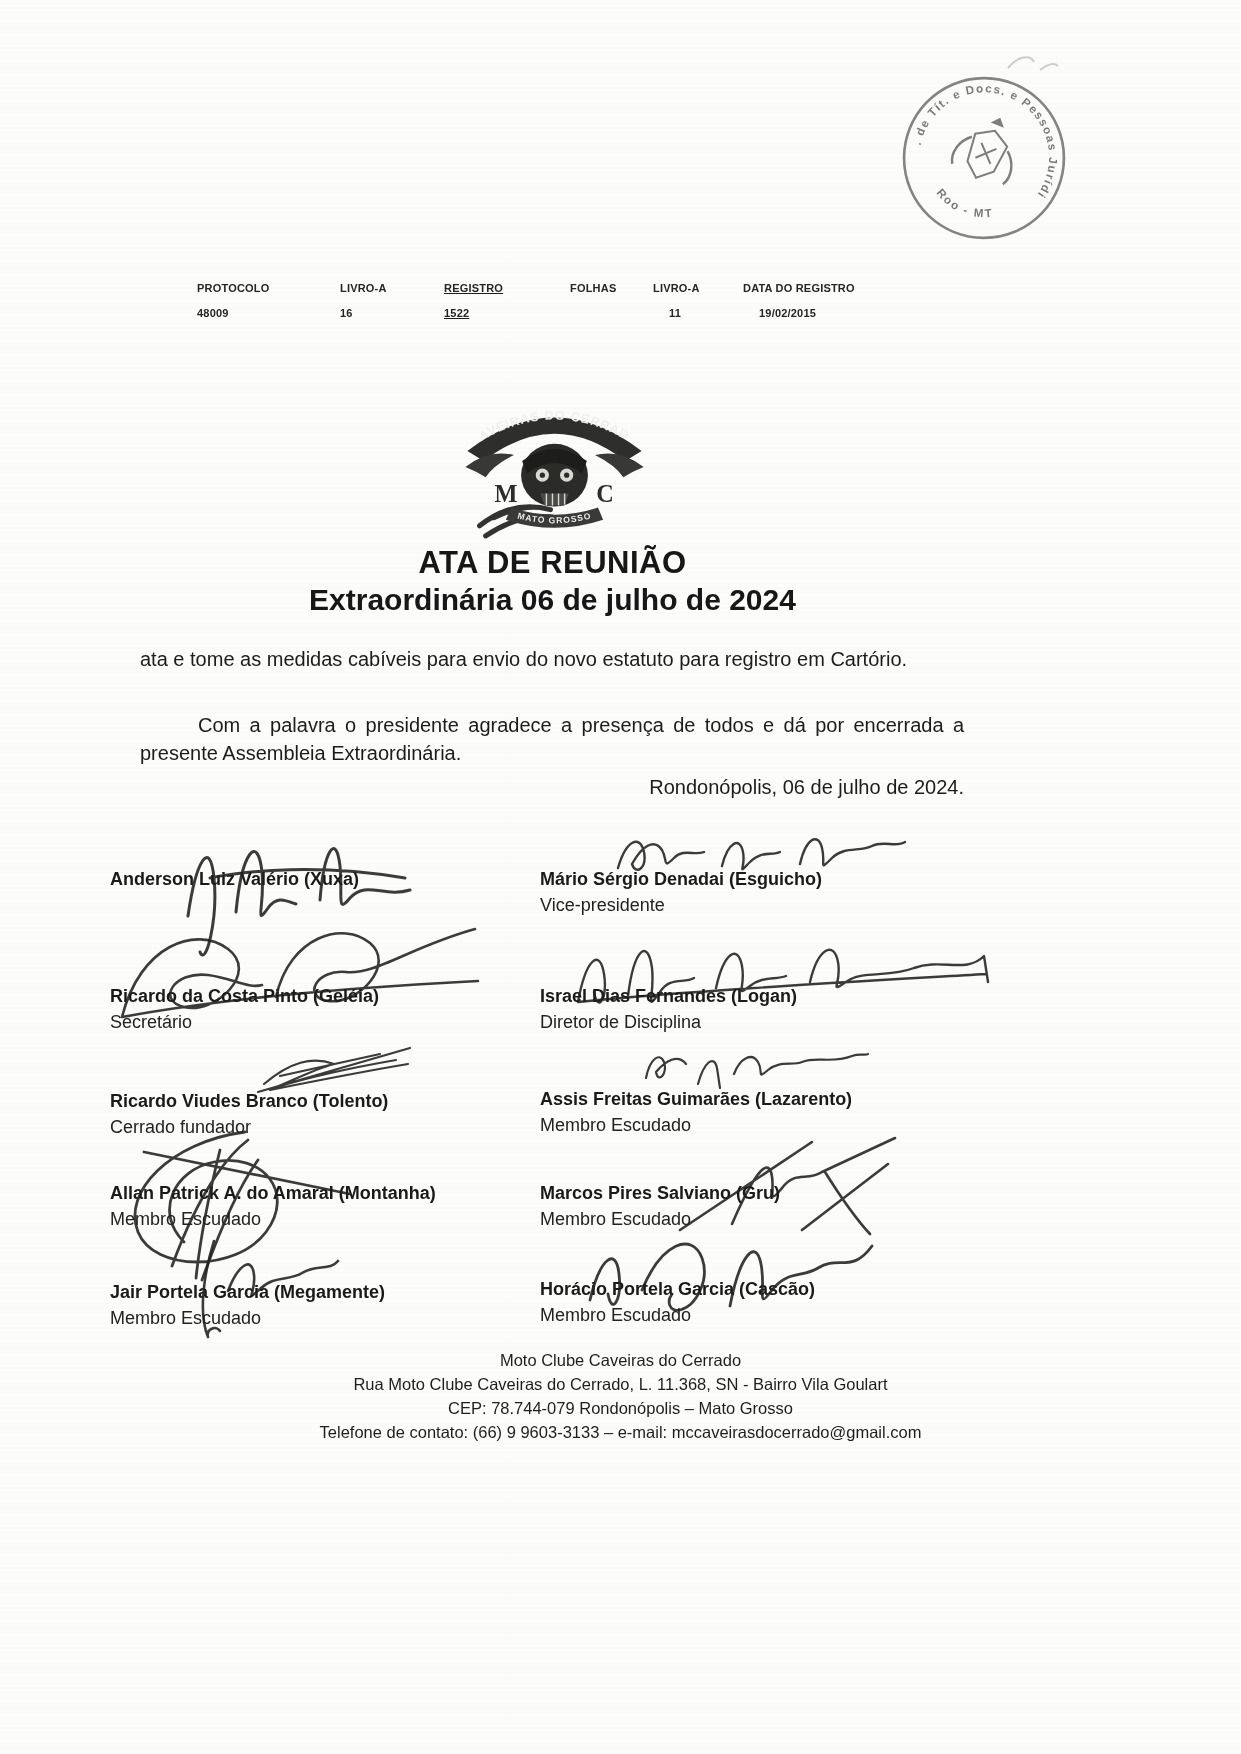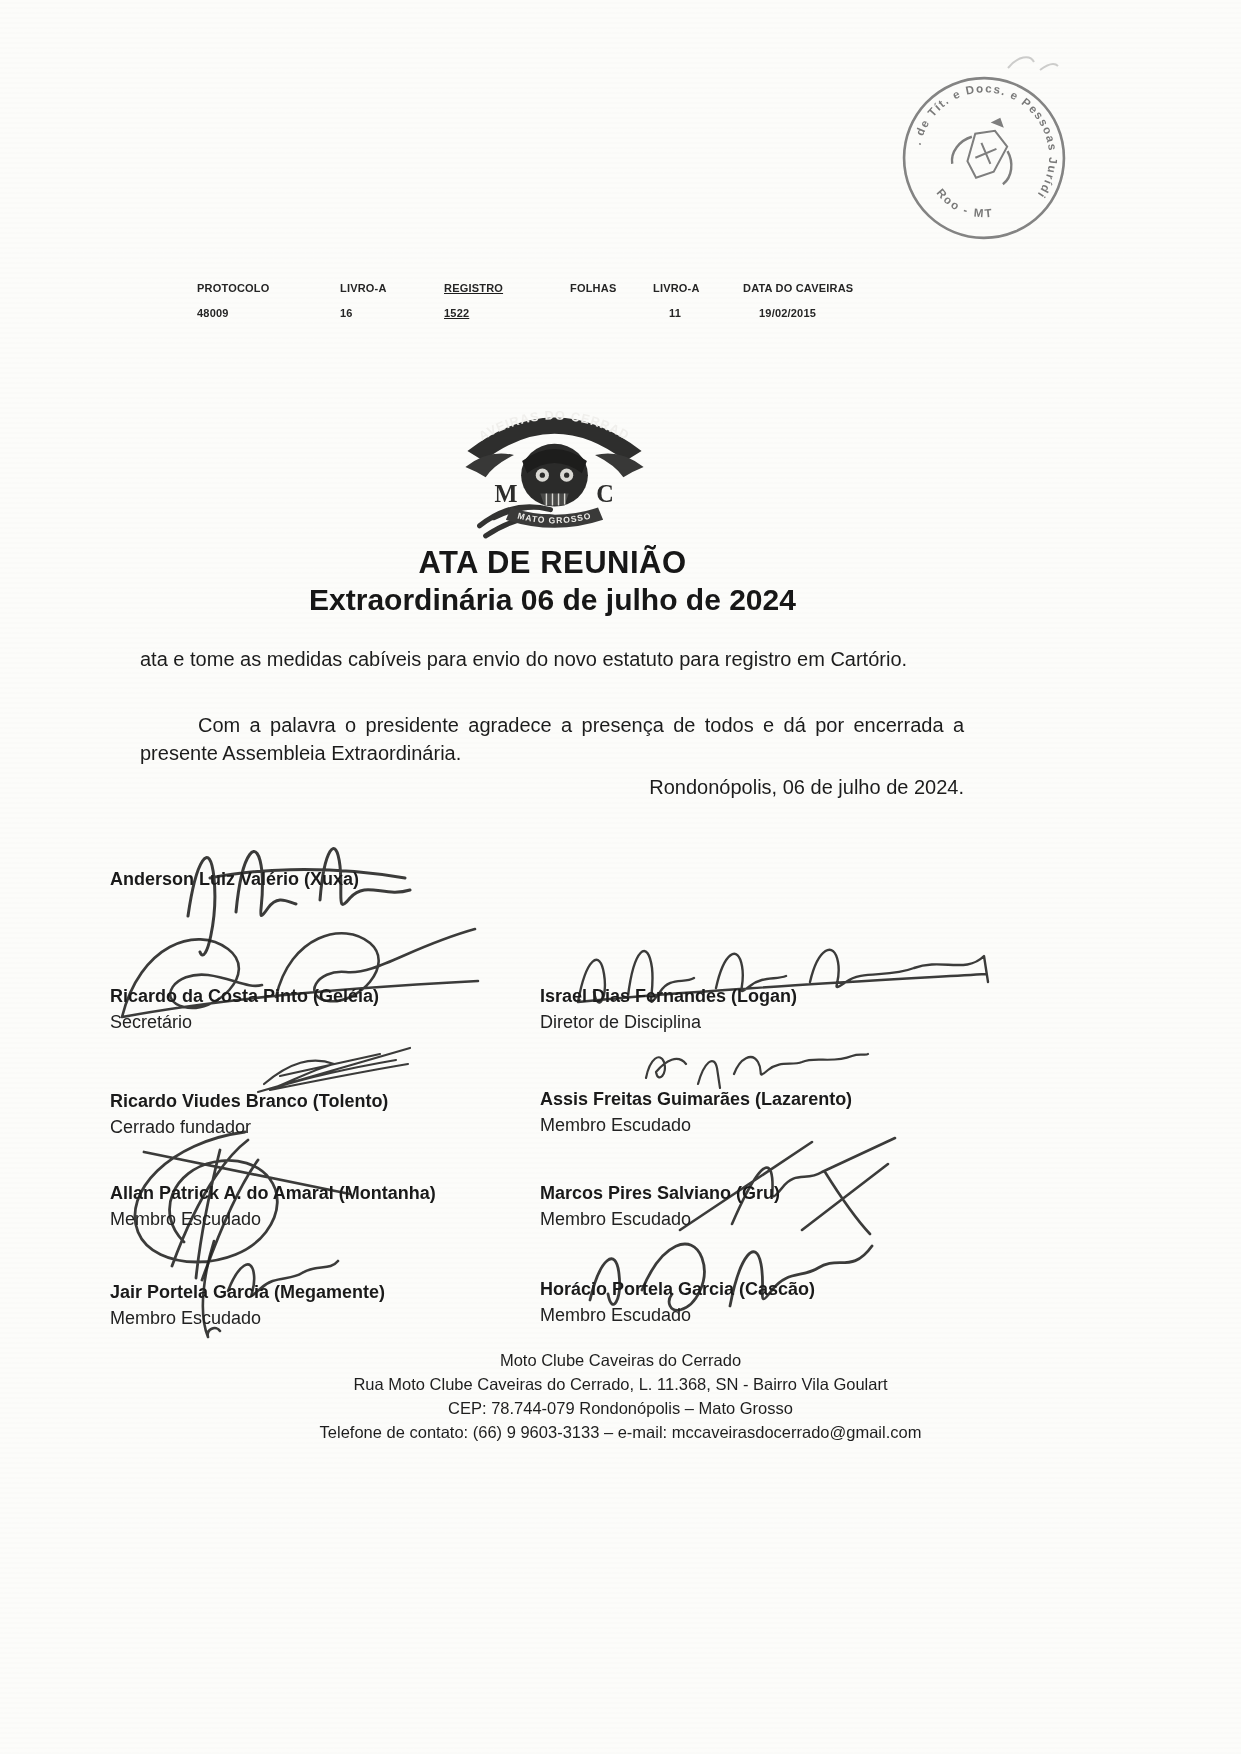--- a/index.html
+++ b/index.html
@@ -98,21 +98,21 @@
     </div>
     <div class="reg-col c4">
       <div class="reg-label">FOLHAS</div>
       <div class="reg-value"></div>
     </div>
     <div class="reg-col c5">
       <div class="reg-label">LIVRO-A</div>
       <div class="reg-value">11</div>
     </div>
     <div class="reg-col c6">
-      <div class="reg-label">DATA DO CAVEIRAS</div>
+      <div class="reg-label">DATA DO REGISTRO</div>
       <div class="reg-value">19/02/2015</div>
     </div>
   </div>
 
   <svg class="logo" viewBox="0 0 200 160">
     <defs>
       <path id="bannerTop" d="M28,62 Q100,20 172,62"></path>
       <path id="bannerBot" d="M58,137 Q100,150 142,137"></path>
     </defs>
 
@@ -155,20 +155,27 @@
   <div class="para p2">Com a palavra o presidente agradece a presença de todos e dá por encerrada a presente Assembleia Extraordinária.</div>
   <div class="dateline">Rondonópolis, 06 de julho de 2024.</div>
 
   <div class="sig-block colL" style="top:868px">
     <svg class="scribble" style="left:60px; top:-48px" width="250" height="150" viewBox="0 0 250 150">
       <path stroke-width="3" d="M18,96 C26,40 40,18 44,58 C48,98 36,148 30,132 M66,92 C72,30 88,14 92,52 C95,86 84,108 98,88 C108,74 118,82 126,84 M150,80 C154,30 166,12 170,46 C173,76 166,95 180,78 C196,60 214,78 240,70 M40,58 C80,50 150,44 235,58"></path>
     </svg>
     <div class="sig-name">Anderson Luiz Valério (Xuxa)</div>
   </div>
 
+  <div class="sig-block colR" style="top:868px">
+    <svg class="scribble" style="left:70px; top:-42px" width="300" height="55" viewBox="0 0 300 55">
+      <path stroke-width="2.4" d="M8,42 C16,14 30,8 34,26 C37,42 26,50 22,38 C32,20 44,12 52,24 C58,34 52,44 64,32 C74,22 84,30 94,26 M112,40 C118,16 130,10 133,26 C136,42 126,50 140,36 C152,24 162,30 170,26 M190,38 C196,12 208,6 212,22 C216,38 208,46 222,32 C234,20 250,26 262,20 C274,14 286,22 295,16"></path>
+    </svg>
+    <div class="sig-name">Mário Sérgio Denadai (Esguicho)</div>
+    <div class="sig-role">Vice-presidente</div>
+  </div>
 
   <div class="sig-block colL" style="top:985px">
     <svg class="scribble" style="left:0px; top:-68px" width="370" height="120" viewBox="0 0 370 120">
       <path stroke-width="2.6" d="M12,100 C30,28 86,8 118,32 C150,56 104,98 74,90 C46,83 64,54 98,58 C122,61 138,72 152,68 M166,80 C180,18 234,4 260,26 C286,48 248,88 218,84 C192,80 206,52 236,55 C266,58 300,30 365,12 M12,100 C120,80 250,70 368,64"></path>
     </svg>
     <div class="sig-name">Ricardo da Costa Pinto (Geléia)</div>
     <div class="sig-role">Secretário</div>
   </div>
 
   <div class="sig-block colR" style="top:985px">

